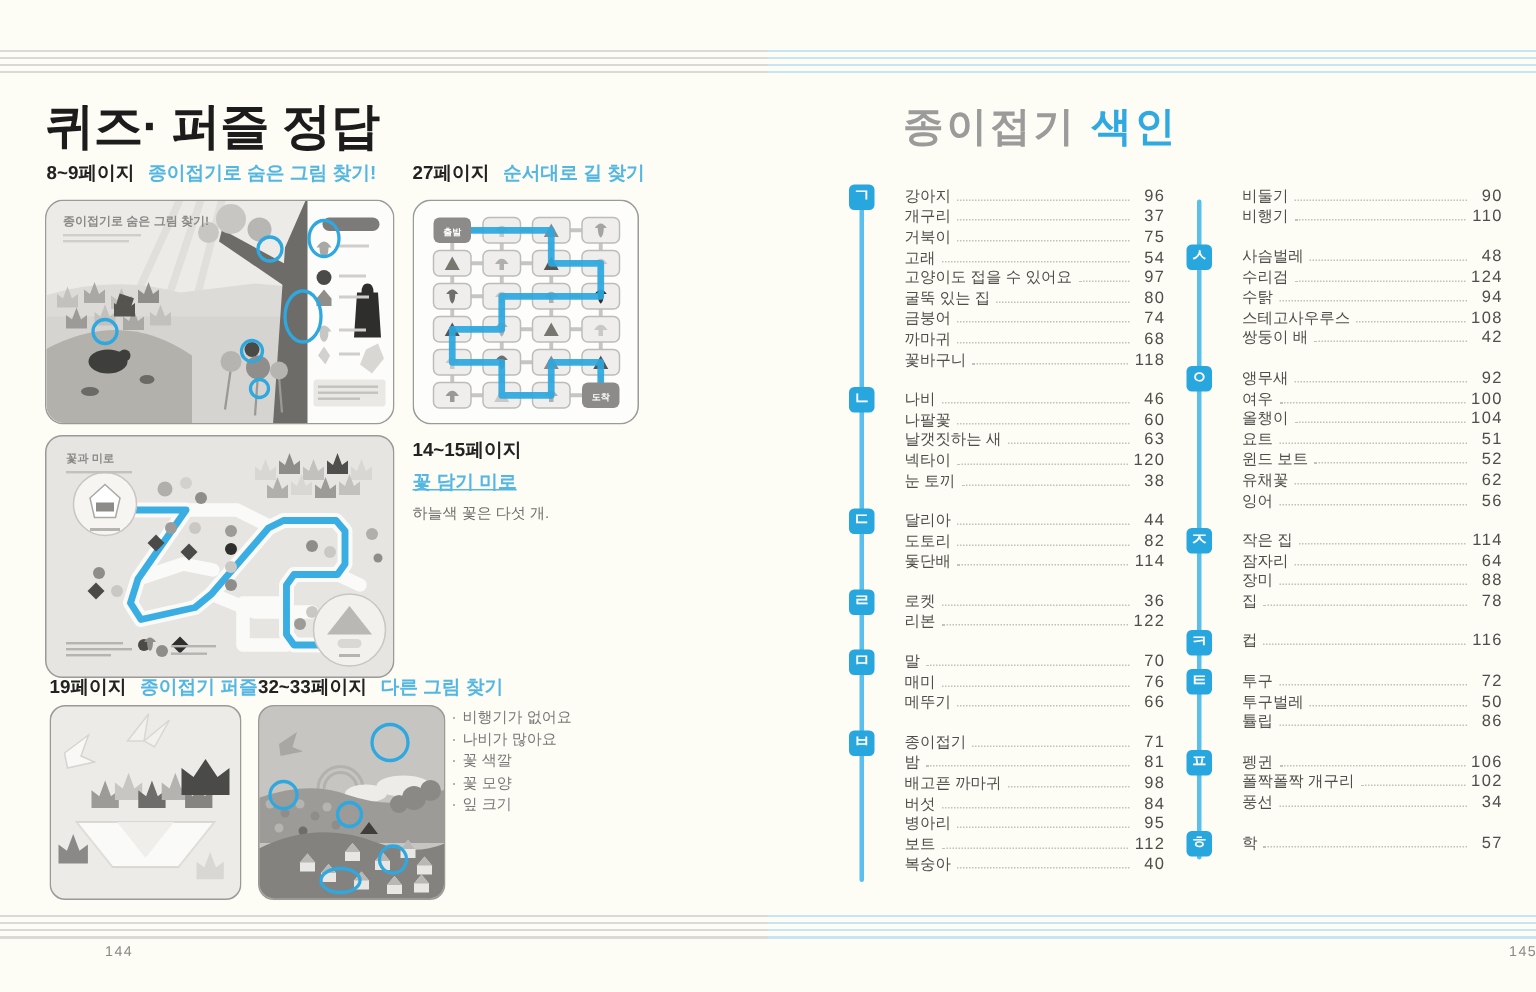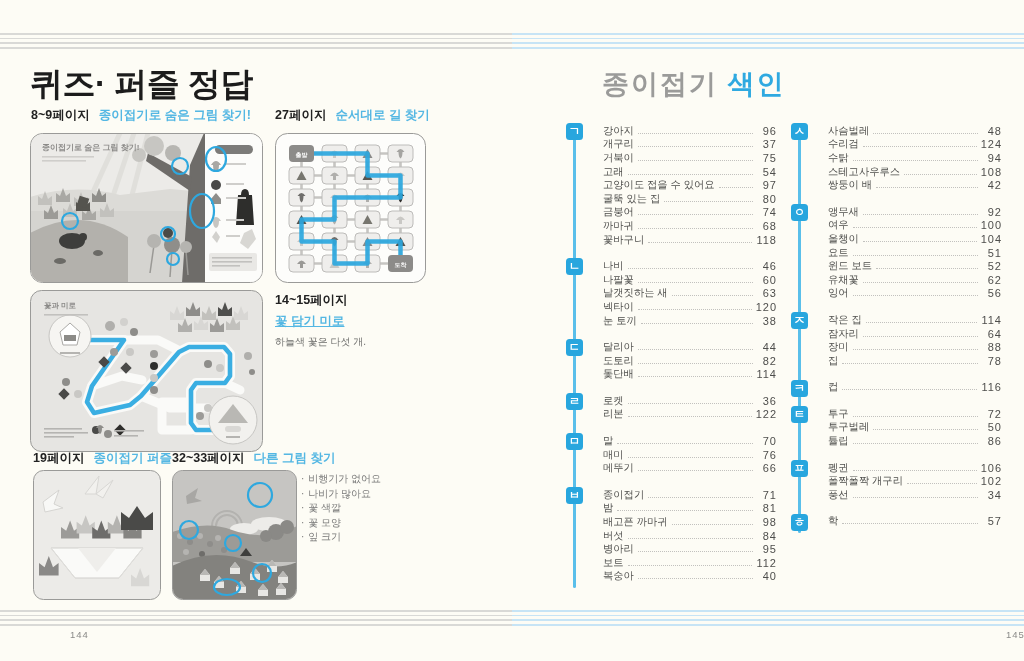--- a/index.html
+++ b/index.html
@@ -577,20 +577,32 @@
       </div>
       <div class="idx-row">
         <span class="idx-name">복숭아</span>
         <span class="idx-leader"></span>
         <span class="idx-page">40</span>
       </div>
     </div>
   </div>
 <div class="abs idx-col" id="idx-col-2" style="left:791px;top:124px;">
   <div class="idx-line"></div>
+<div class="idx-group">
+      <div class="idx-row">
+        <span class="idx-name">비둘기</span>
+        <span class="idx-leader"></span>
+        <span class="idx-page">90</span>
+      </div>
+      <div class="idx-row">
+        <span class="idx-name">비행기</span>
+        <span class="idx-leader"></span>
+        <span class="idx-page">110</span>
+      </div>
+    </div>
     <div class="idx-group">
       <div class="idx-letter">ㅅ</div>
       <div class="idx-row">
         <span class="idx-name">사슴벌레</span>
         <span class="idx-leader"></span>
         <span class="idx-page">48</span>
       </div>
       <div class="idx-row">
         <span class="idx-name">수리검</span>
         <span class="idx-leader"></span>

